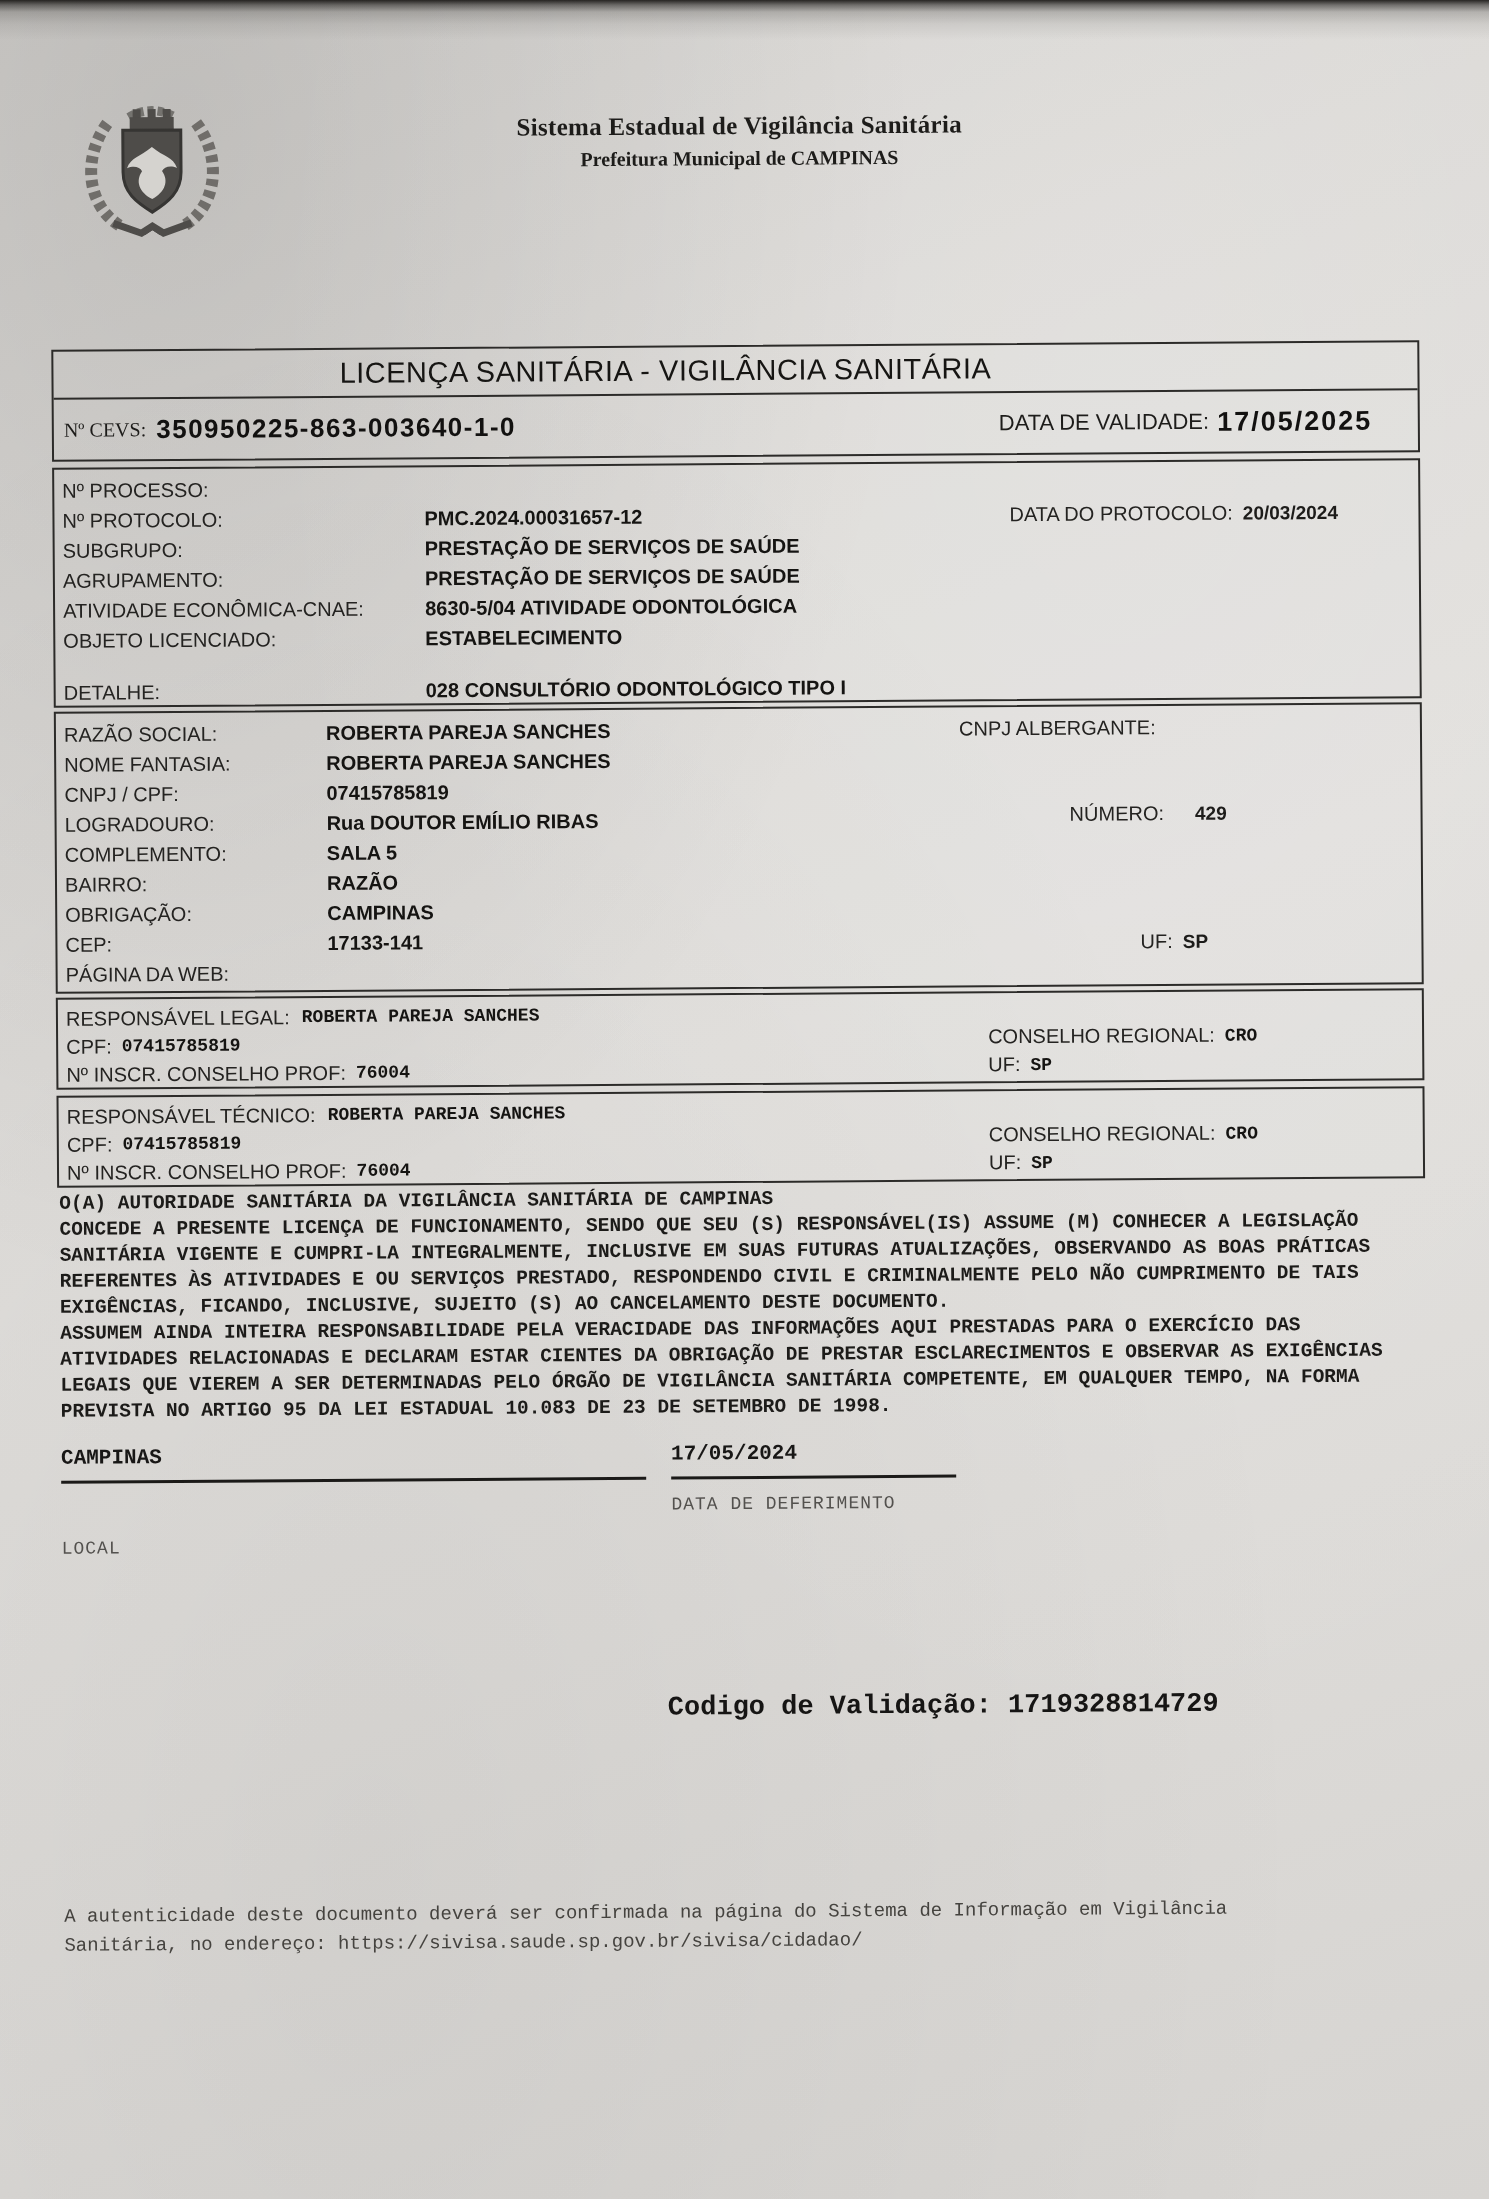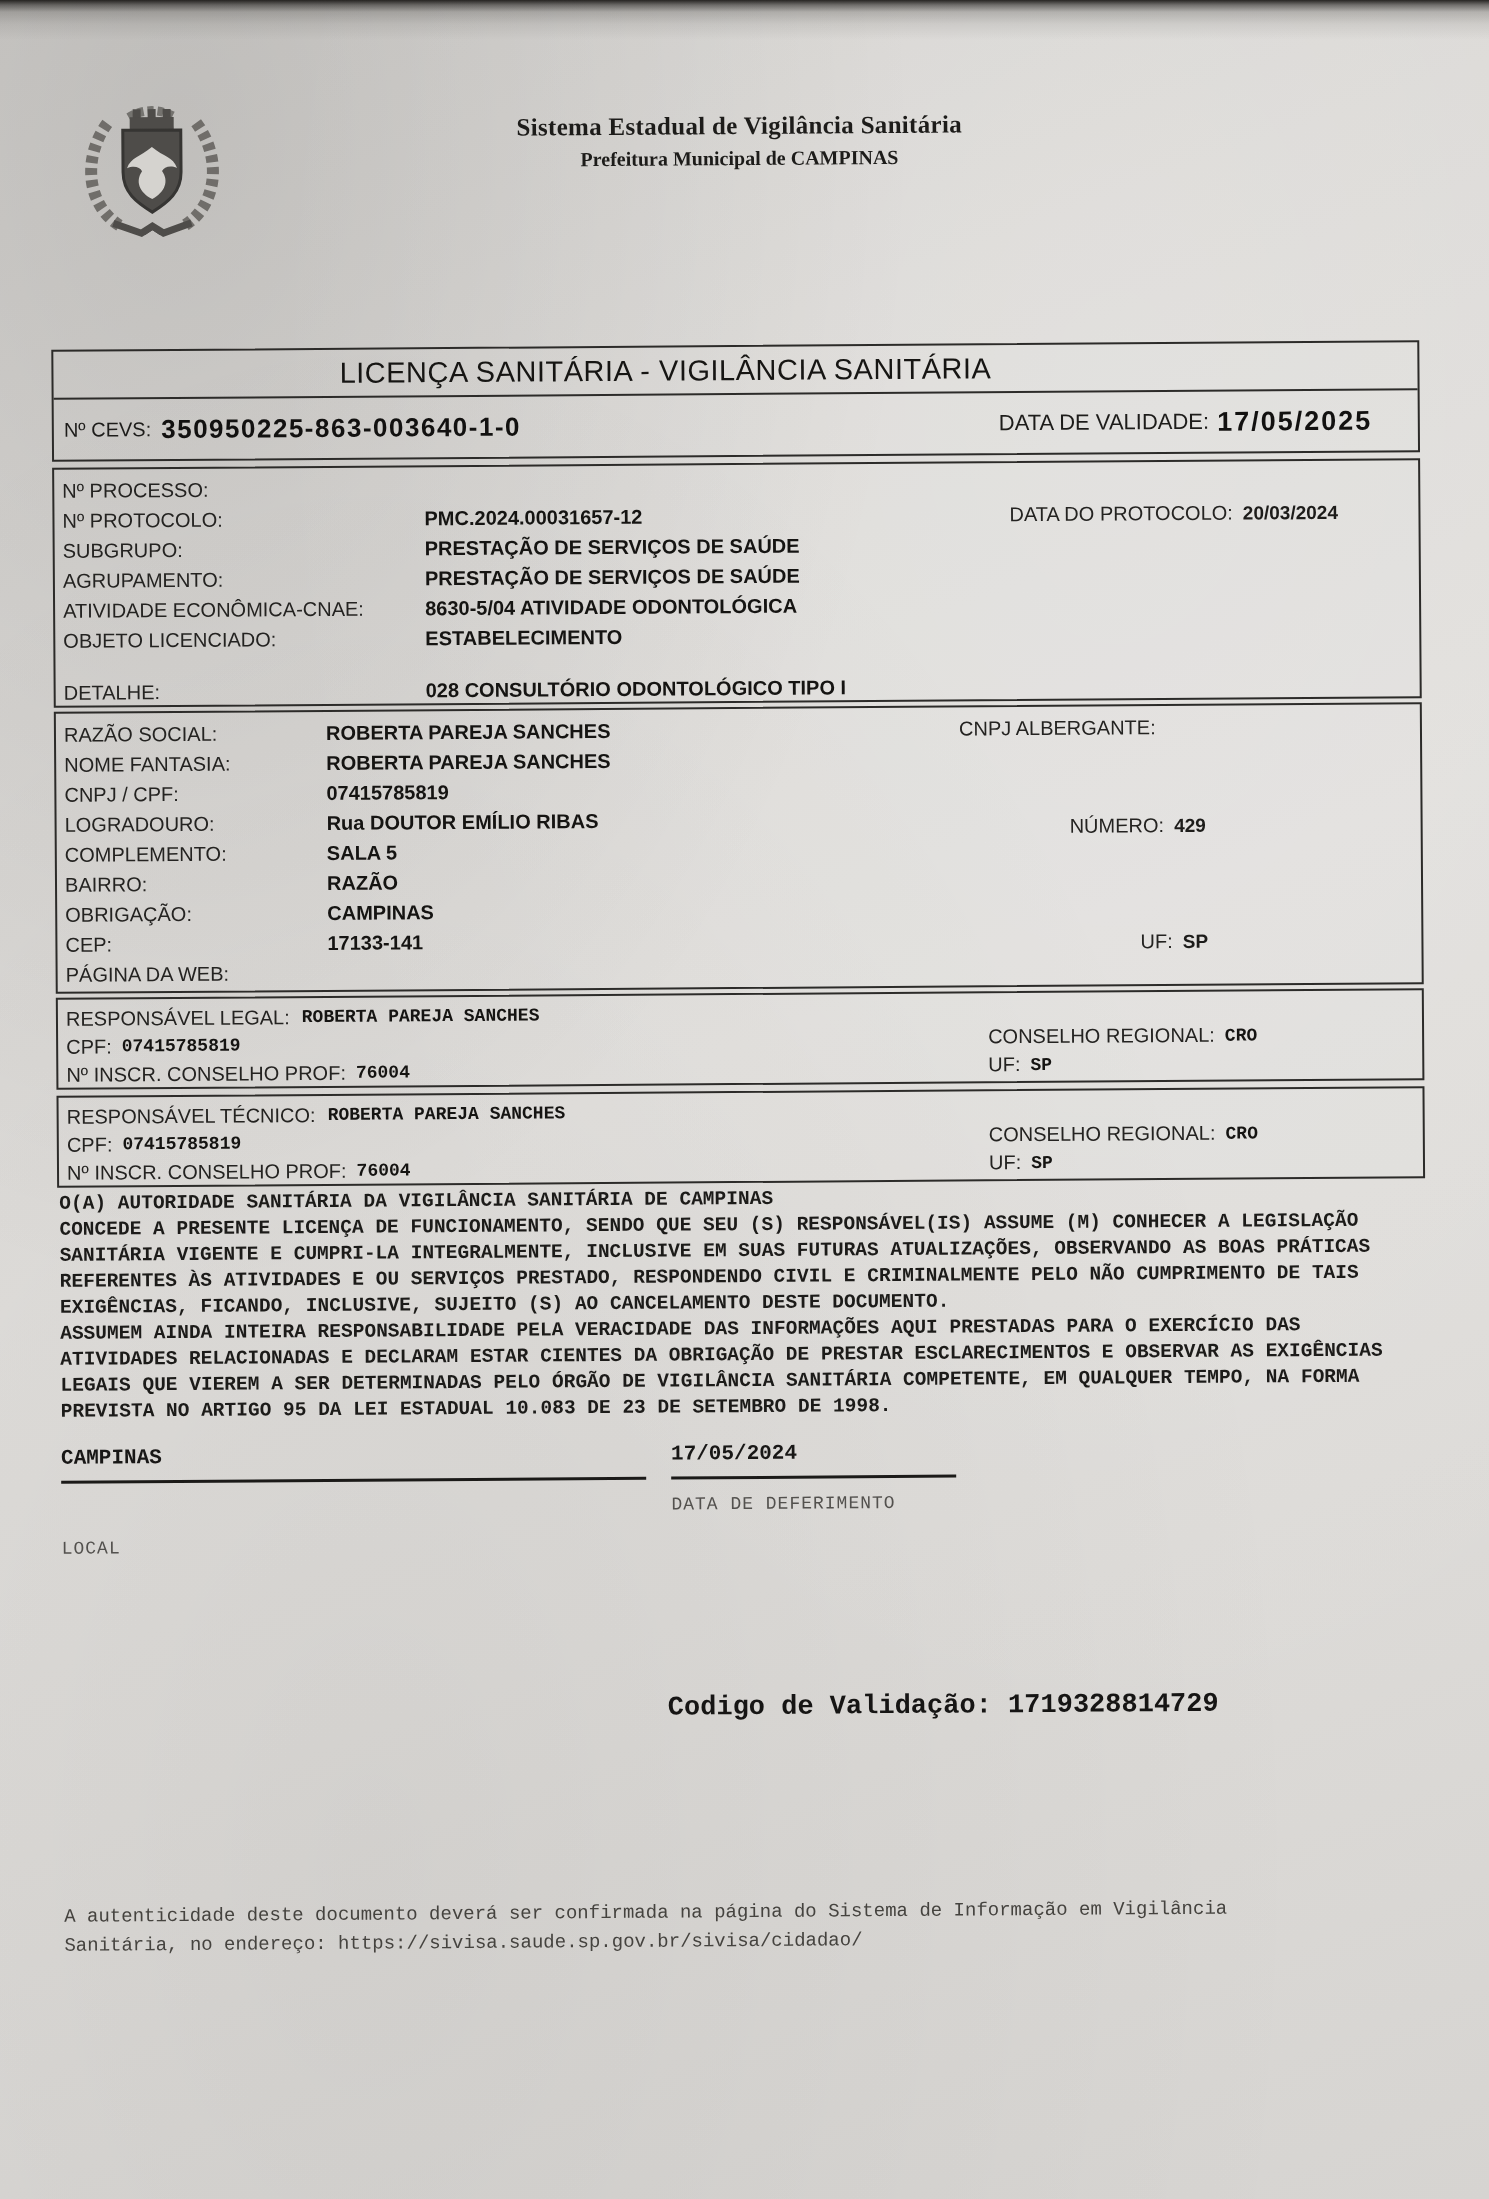--- a/index.html
+++ b/index.html
@@ -38,21 +38,21 @@
   .box{position:absolute;left:55px;width:1368px;border:2px solid #2c2b29;box-sizing:border-box;background:rgba(255,255,255,0.03);}
   .box1{top:345px;height:112px;}
   .box2{top:463px;height:240px;}
   .box3{top:707px;height:282px;}
   .box4{top:993px;height:92px;}
   .box5{top:1091px;height:92px;}
 
   .doc-title{height:46px;line-height:46px;text-align:center;font-size:29px;letter-spacing:.5px;
              border-bottom:2px solid #2c2b29;padding-right:140px;color:#161513;}
   .cevs-row{position:relative;height:60px;padding:0 10px;display:flex;align-items:center;}
-  .cevs-label{font-size:20px;}
+  .cevs-label{font-size:20px;font-family:Liberation Serif, serif;}
   .cevs-value{font-size:26px;font-weight:bold;letter-spacing:1.5px;margin-left:10px;color:#121110;}
   .validity{position:absolute;left:945px;top:0;height:60px;display:flex;align-items:center;}
   .validity-label{font-size:22px;}
   .validity-value{font-size:27px;font-weight:bold;letter-spacing:2px;margin-left:8px;color:#121110;}
 
   .frow{display:flex;align-items:center;height:30px;padding:0 8px;}
   .box2 .rows{padding-top:6px;}
   .box3 .rows{padding-top:6px;}
   .lab{font-size:20px;white-space:nowrap;color:#242321;}
   .val{font-size:20px;font-weight:bold;white-space:nowrap;color:#151412;}
@@ -207,21 +207,21 @@
         <span class="val">17133-141</span>
       </div>
       <div class="frow">
         <span class="lab">PÁGINA DA WEB:</span>
         <span class="val"></span>
       </div>
     </div>
     <div class="abs-pair" style="left:903px;top:10px;">
       <span class="lab">CNPJ ALBERGANTE:</span>
     </div>
-    <div class="abs-pair" style="left:1013px;top:108px;">
+    <div class="abs-pair" style="left:1013px;top:96px;gap:21px;">
       <span class="lab">NÚMERO:</span>
       <span class="val2">429</span>
     </div>
     <div class="abs-pair" style="left:1083px;top:224px;">
       <span class="lab">UF:</span>
       <span class="val2">SP</span>
     </div>
   </div>
 
   <div class="box box4">

